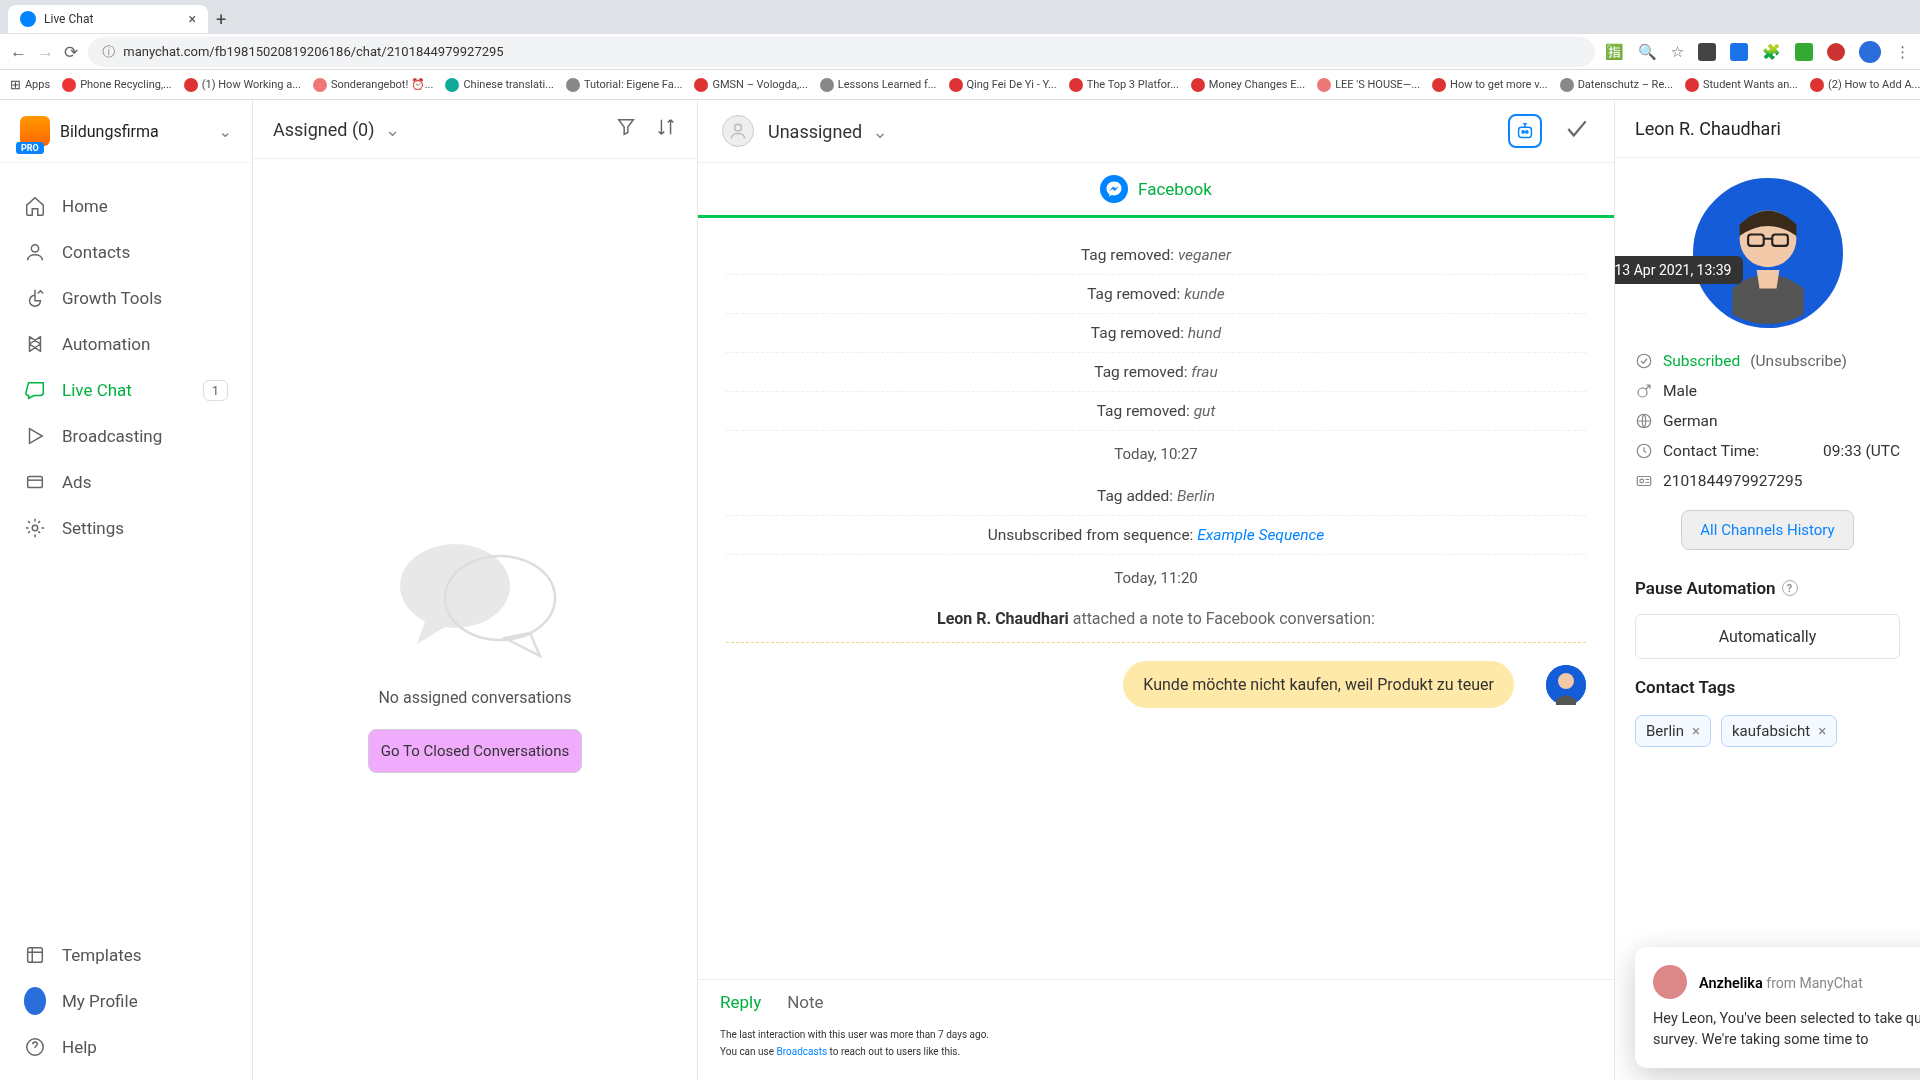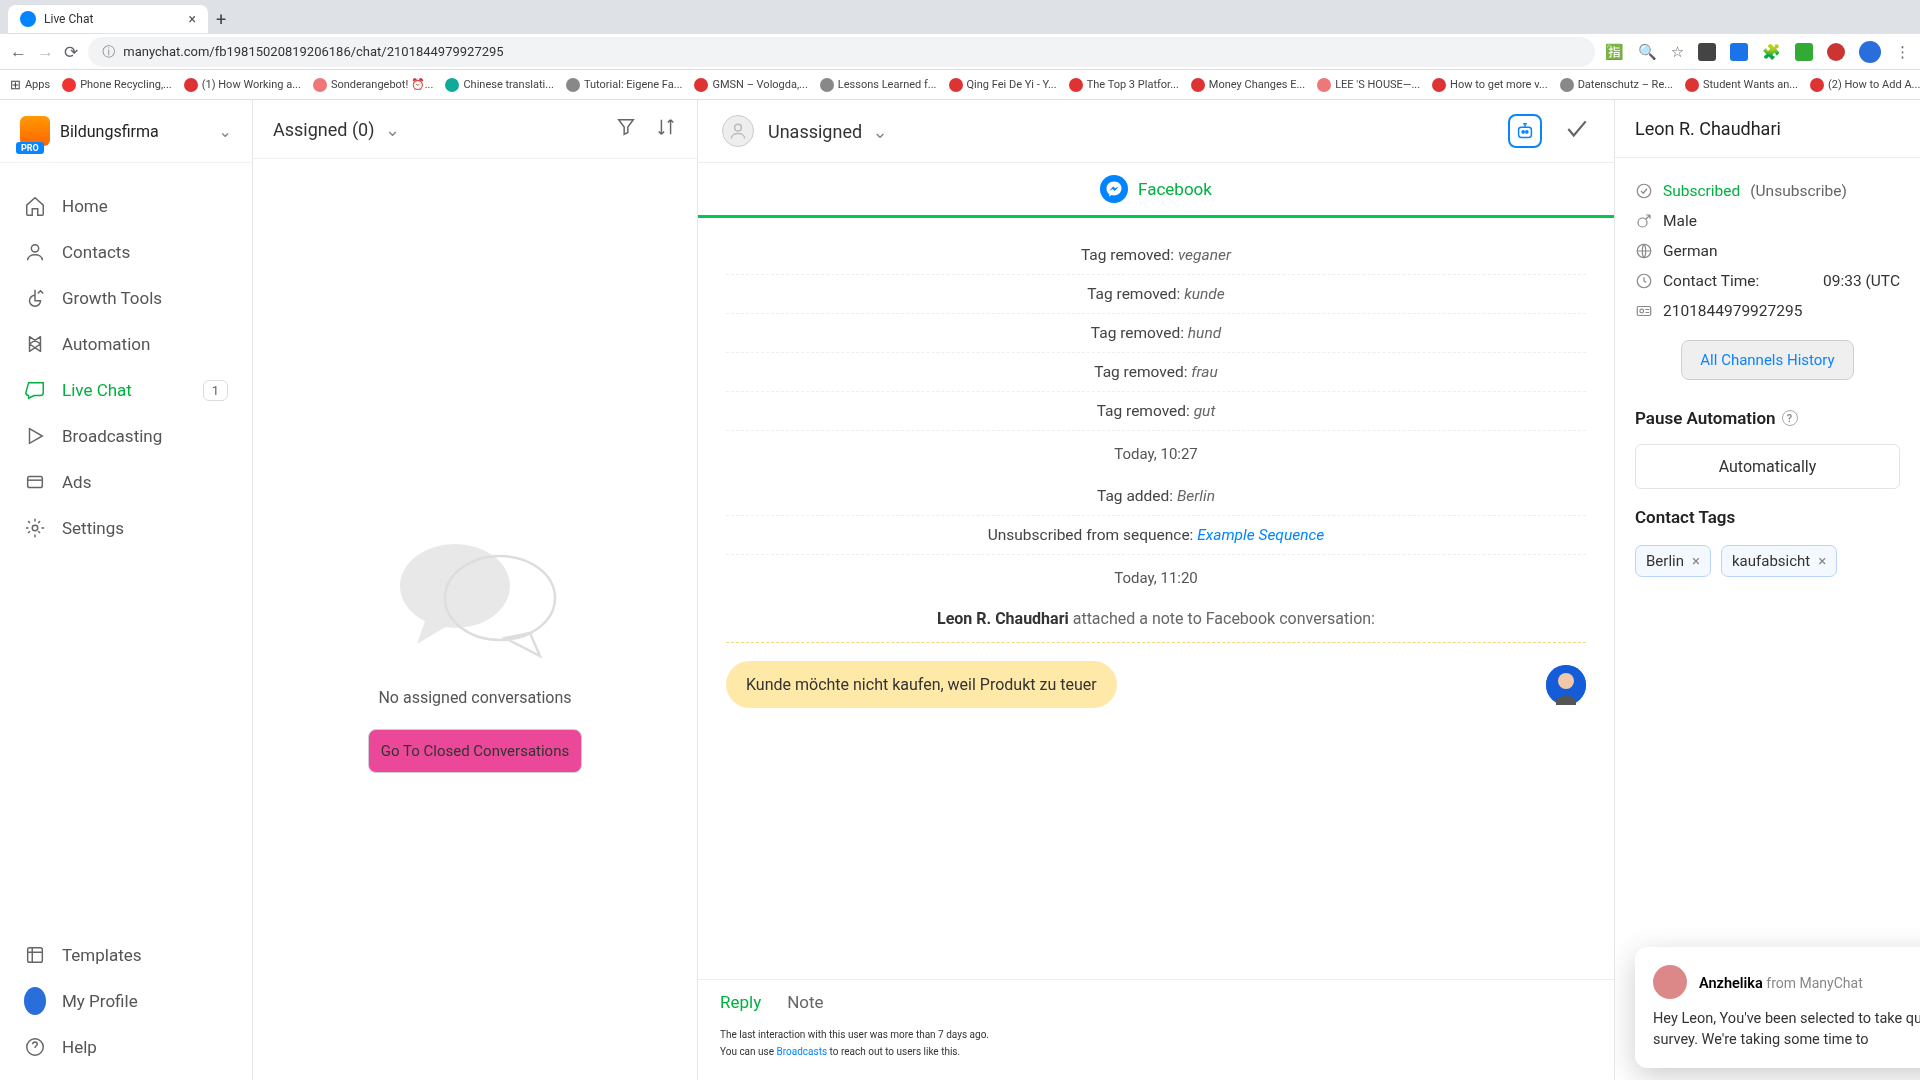--- a/index.html
+++ b/index.html
@@ -44,40 +44,40 @@
 
 
 .list-col { width: 445px; border-right: 1px solid #e6e6e6; display:flex; flex-direction:column; }
 .list-header { display:flex; align-items:center; padding:16px 20px; border-bottom:1px solid #eee; gap:12px; }
 .list-title { font-size:18px; color:#333; }
 .list-actions { margin-left:auto; display:flex; gap:18px; }
 .list-actions svg { width:22px; height:22px; stroke:#666; fill:none; stroke-width:1.6; }
 .list-empty { flex:1; display:flex; flex-direction:column; align-items:center; justify-content:center; gap:22px; padding-top:60px; }
 .empty-bubbles { width:200px; height:140px; }
 .empty-text { color:#555; font-size:16px; }
-.closed-btn { border:1px solid #ccd0d5; border-radius:8px; padding:12px 12px; color:#333; font-size:15px; background:#ec4899; }
+.closed-btn { border:1px solid #ccd0d5; border-radius:8px; padding:12px 12px; color:#333; font-size:15px; background:#f0abfc; }
 
 
 .chat-col { flex:1; display:flex; flex-direction:column; border-right:1px solid #e6e6e6; min-width:0; }
 .chat-header { display:flex; align-items:center; padding:14px 24px; border-bottom:1px solid #eee; gap:14px; }
 .assignee-avatar { width:32px; height:32px; border-radius:50%; background:#eee; border:1.5px solid #ccc; display:flex; align-items:center; justify-content:center; }
 .assignee-name { font-size:18px; color:#333; }
 .chat-actions { margin-left:auto; display:flex; gap:22px; align-items:center; }
 .bot-btn { width:34px; height:34px; border:2px solid #0a84ff; border-radius:8px; display:flex; align-items:center; justify-content:center; color:#0a84ff; }
 .check-btn svg { width:26px; height:26px; stroke:#666; fill:none; stroke-width:2; }
 .channel-bar { display:flex; align-items:center; justify-content:center; gap:10px; padding:12px; border-bottom:3px solid #00c853; }
 .channel-icon { width:28px; height:28px; border-radius:50%; background:#0084ff; display:flex; align-items:center; justify-content:center; }
 .channel-name { color:#00b140; font-size:17px; }
 
 .timeline { flex:1; padding:18px 28px; overflow:auto; }
 .sys-row { text-align:center; padding:10px 0; font-size:15.5px; color:#444; border-bottom:1px dashed #eee; }
 .sys-row i { font-style:italic; color:#666; }
 .time-row { text-align:center; padding:14px 0; font-size:15px; color:#555; }
 .link { color:#0084ff; }
-.note-row { display:flex; align-items:center; justify-content:space-between; gap:21px; padding:18px 0 0; border-top:1px dashed #f1d87a; margin-top:6px; }
+.note-row { display:flex; align-items:center; justify-content:flex-end; gap:32px; padding:18px 0 0; border-top:1px dashed #f1d87a; margin-top:6px; }
 .note-caption { text-align:center; color:#666; font-size:16px; padding:8px 0; }
 .note-caption b { color:#333; }
 .note-bubble { background:#ffe9a8; color:#333; padding:14px 20px; border-radius:24px; font-size:16px; }
 .note-avatar { width:40px; height:40px; border-radius:50%; background:#2a6edb; }
 
 .compose { border-top:1px solid #eee; padding:12px 22px 20px; }
 .compose-tabs { display:flex; gap:26px; margin-bottom:14px; }
 .compose-tab { font-size:17px; color:#666; }
 .compose-tab.active { color:#00b140; }
 .compose-info { font-size:10px; color:#333; line-height:1.7; }
@@ -365,20 +365,35 @@
         <div>
           <span>You can use </span><span class="link">Broadcasts</span><span> to reach out to users like this.</span>
         </div>
       </div>
     </div>
   </div>
 
   <div class="right-col">
     <div class="rp-header">Leon R. Chaudhari</div>
     <div class="rp-body">
+      <div class="rp-avatar-wrap">
+        <div class="rp-date-badge">13 Apr 2021, 13:39</div>
+        <div class="rp-avatar">
+          <svg width="150" height="150" viewBox="0 0 100 100">
+            <circle cx="50" cy="50" r="50" fill="#155cd8"></circle>
+            <circle cx="50" cy="40" r="20" fill="#f2c9a8"></circle>
+            <path d="M30 30 Q50 10 70 30 L70 38 Q50 24 30 38 Z" fill="#3a2a1a"></path>
+            <rect x="36" y="37" width="11" height="8" rx="2" fill="none" stroke="#222" stroke-width="1.5"></rect>
+            <rect x="53" y="37" width="11" height="8" rx="2" fill="none" stroke="#222" stroke-width="1.5"></rect>
+            <line x1="47" y1="40" x2="53" y2="40" stroke="#222" stroke-width="1.5"></line>
+            <path d="M25 75 Q50 55 75 75 L75 100 L25 100 Z" fill="#555"></path>
+            <path d="M42 62 L58 62 L56 75 L44 75 Z" fill="#f2c9a8"></path>
+          </svg>
+        </div>
+      </div>
       <div class="rp-rows">
         <div class="rp-row">
           <svg viewBox="0 0 24 24" stroke="#00b140">
               <circle cx="12" cy="12" r="9"></circle>
               <path d="M8 12l3 3 5-6"></path>
             </svg>
           <span class="subscribed">Subscribed</span>
             <span class="unsub"> (Unsubscribe)</span>
         </div>
         <div class="rp-row">

